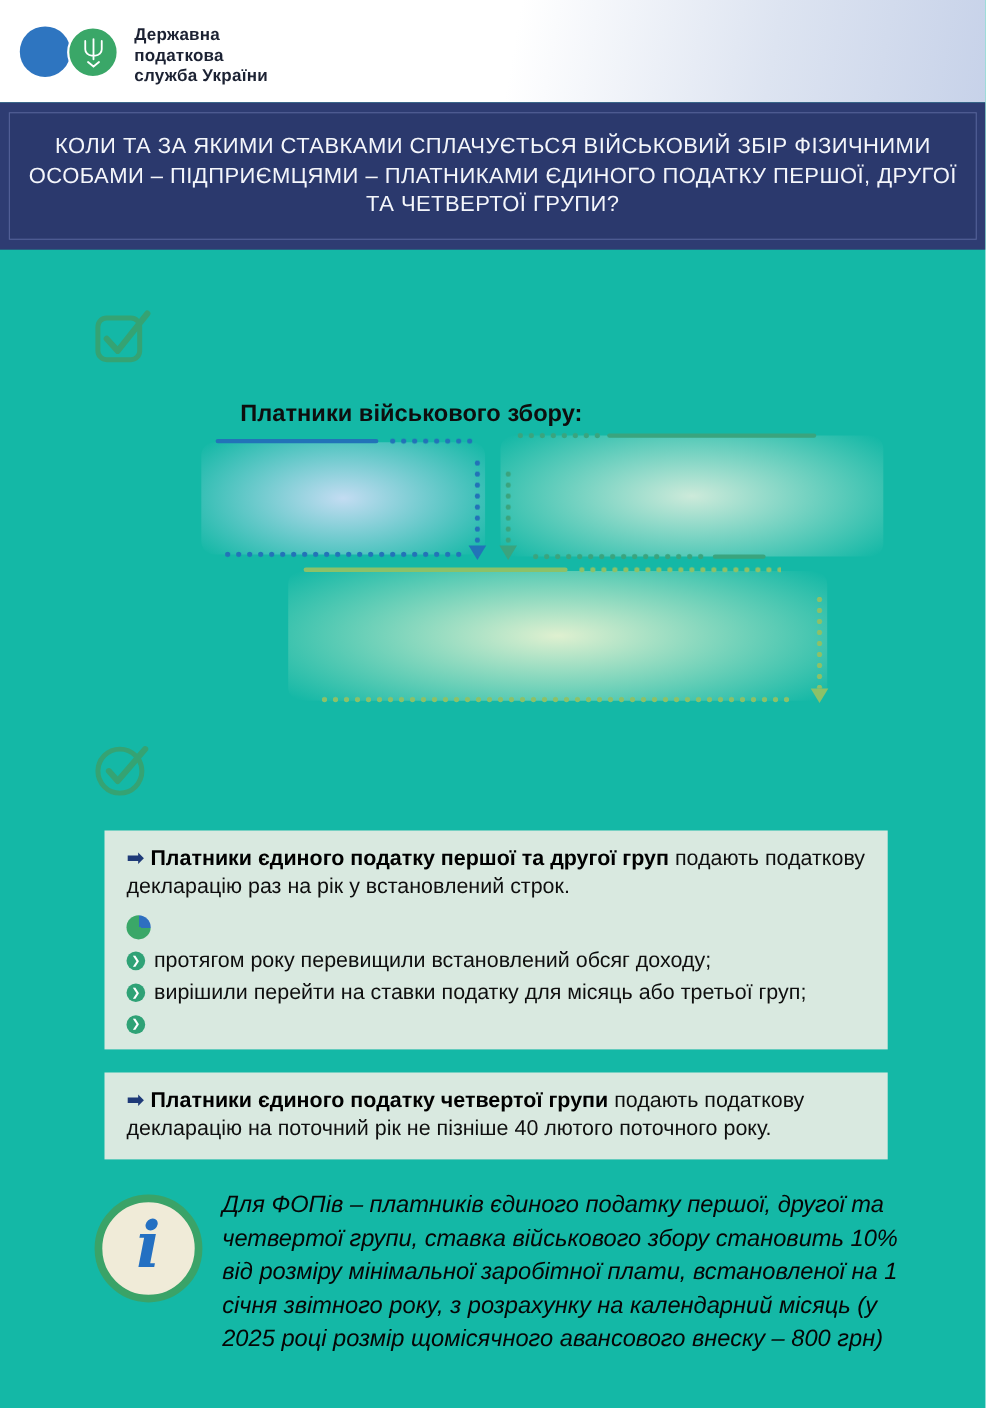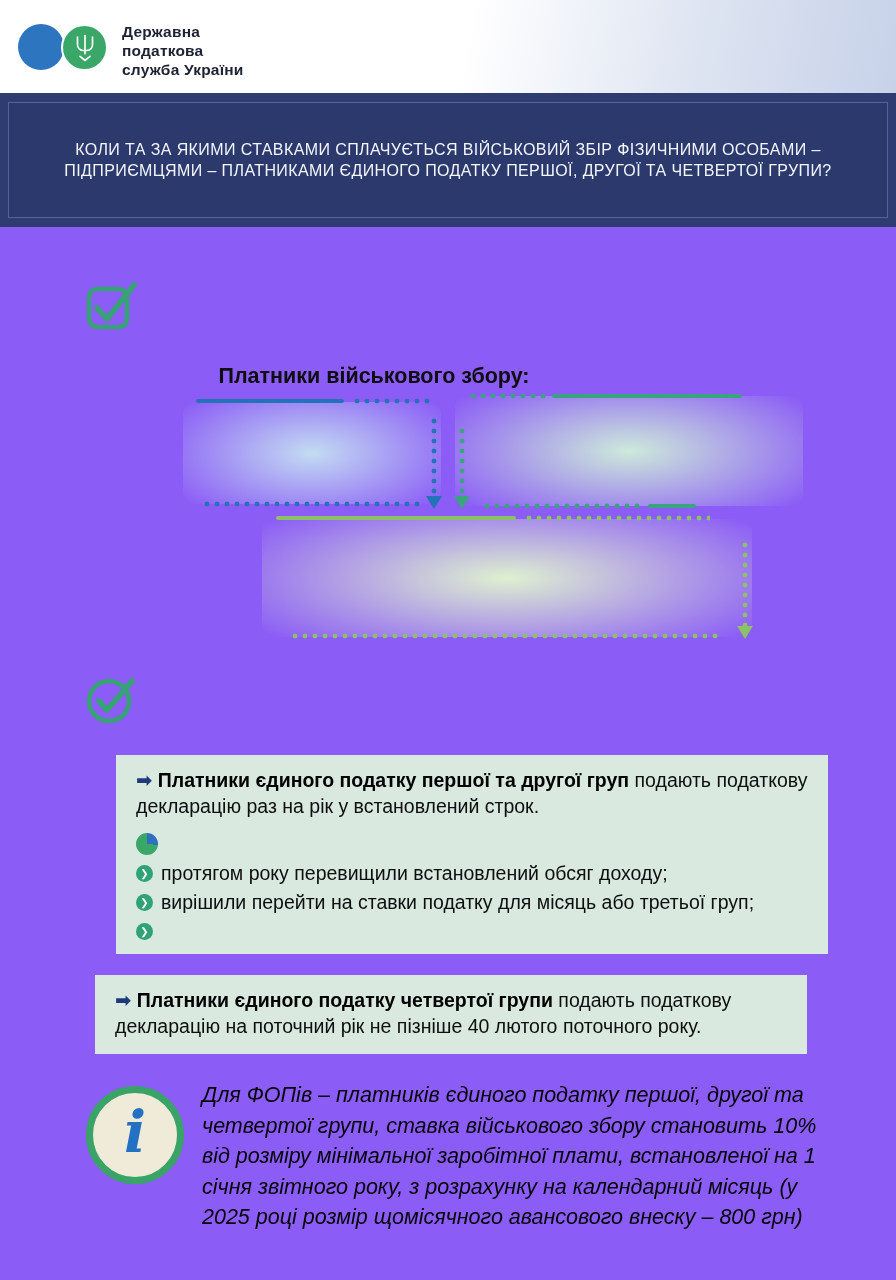--- a/index.html
+++ b/index.html
@@ -1,19 +1,19 @@
 <!DOCTYPE html>
 <html><head>
 <meta charset="utf-8">
 <style>
   * { margin:0; padding:0; box-sizing:border-box; }
   html,body { background:#fff; }
   .page {
     position:relative; width:896px; height:1280px; margin:0 auto;
-    background:#8b5cf6; overflow:hidden;
+    background:#14b8a6; overflow:hidden;
     font-family:"Liberation Sans","DejaVu Sans",sans-serif; color:#101010;
   }
   
   .header {
     position:absolute; left:0; top:0; width:896px; height:93px;
     background:linear-gradient(100deg,#ffffff 52%,#dde4f1 78%,#c7d2e9 100%);
   }
   .logo-circle { position:absolute; border-radius:50%; }
   .logo-blue { left:18px; top:24px; width:46px; height:46px; background:#2e75c0; }
   .logo-green { left:61px; top:24px; width:47px; height:47px; background:#3aa768; border:2px solid #fff;
@@ -21,21 +21,21 @@
   .logo-text { position:absolute; left:122px; top:23px; font-size:15.5px; font-weight:bold;
     line-height:1.22; color:#1c2233; letter-spacing:.2px; }
   
   .banner { position:absolute; left:0; top:93px; width:896px; height:134px; background:#2e3c72; }
   .banner-inner {
     position:absolute; left:8px; top:9px; right:8px; bottom:9px;
     background:#2b396d; border:1px solid #56639a;
     display:flex; align-items:center; justify-content:center;
   }
   .banner-title {
-    width:862px; text-align:center; color:#f4f6fb; font-size:16px; line-height:1.33;
+    width:862px; text-align:center; color:#f4f6fb; font-size:20px; line-height:1.33;
     letter-spacing:.4px; font-weight:normal;
   }
   
   .check-icon { position:absolute; overflow:visible; }
   .check-text { position:absolute; font-size:21.5px; line-height:1.38; color:#0e0e0e; }
   .payers-heading { position:absolute; left:0; top:364px; width:748px; text-align:center;
     font-size:21.5px; font-weight:bold; color:#0e0e0e; }
   
   .step-num { position:absolute; overflow:visible; }
   .step-box {
@@ -141,21 +141,21 @@
   <div class="dots-h dots-lgreen" style="left:524px; top:515px; width:186px;"></div>
   <div class="dots-h dots-lgreen" style="left:290px; top:633px; width:432px;"></div>
   <div class="dots-v dots-lgreen" style="left:742px; top:540px; height:86px;"></div>
   <div class="arrow-head" style="left:737px; top:626px; border-top:13px solid #8cc168;"></div>
 
   <svg class="check-icon" style="left:86px; top:674px;" width="52" height="52" viewBox="0 0 52 52">
     <circle cx="23" cy="27" r="20" fill="none" stroke="#35a373" stroke-width="4.5"></circle>
     <polyline points="13,27 21,36 46,7" fill="none" stroke="#35a373" stroke-width="5.5" stroke-linecap="round" stroke-linejoin="round"></polyline>
   </svg>
 
-  <div class="mint-box" style="left:95px; top:755px; min-height:198px;margin-left:21px;">
+  <div class="mint-box" style="left:95px; top:755px; min-height:198px;">
     <div>
       <span class="nav-arrow">➡</span>
       <b>Платники єдиного податку першої та другої груп</b><span> подають податкову декларацію раз на рік у встановлений строк.</span>
     </div>
     <div style="margin-top:12px;">
       <span class="pie-icon"></span>
     </div>
     <div class="bullet-row">
       <span class="bullet-dot">❯</span>
       <span>протягом року перевищили встановлений обсяг доходу;</span>

